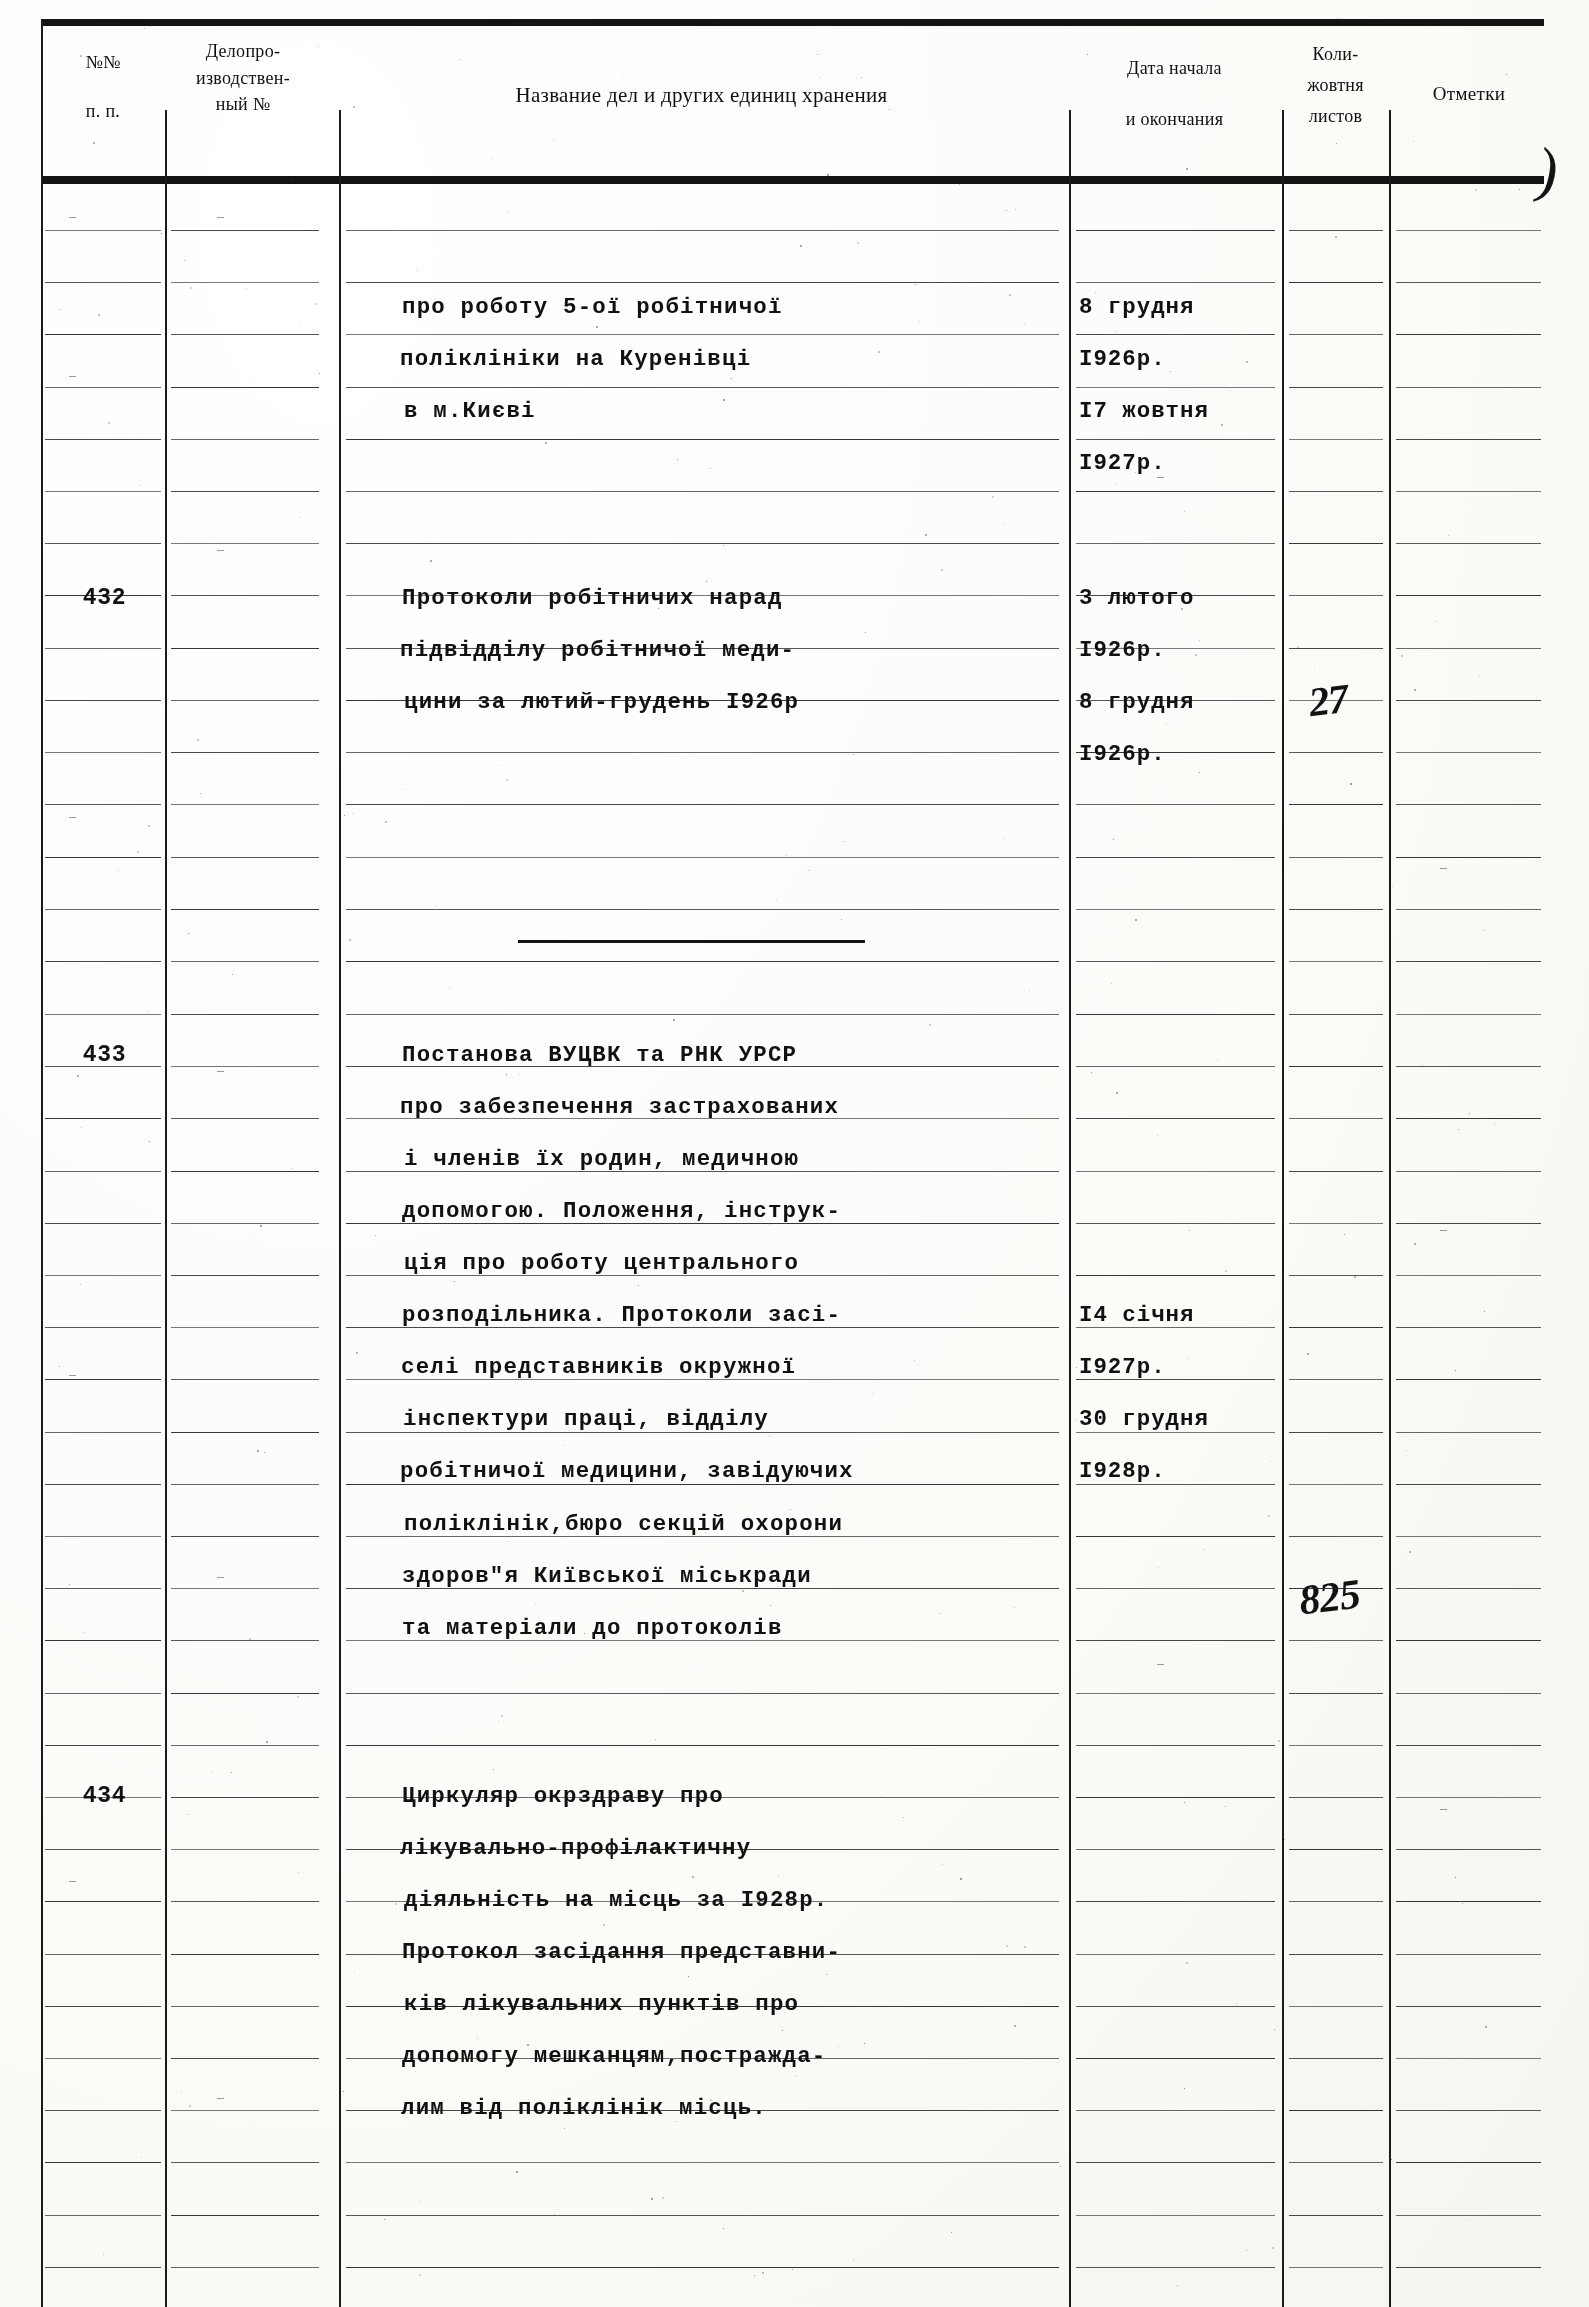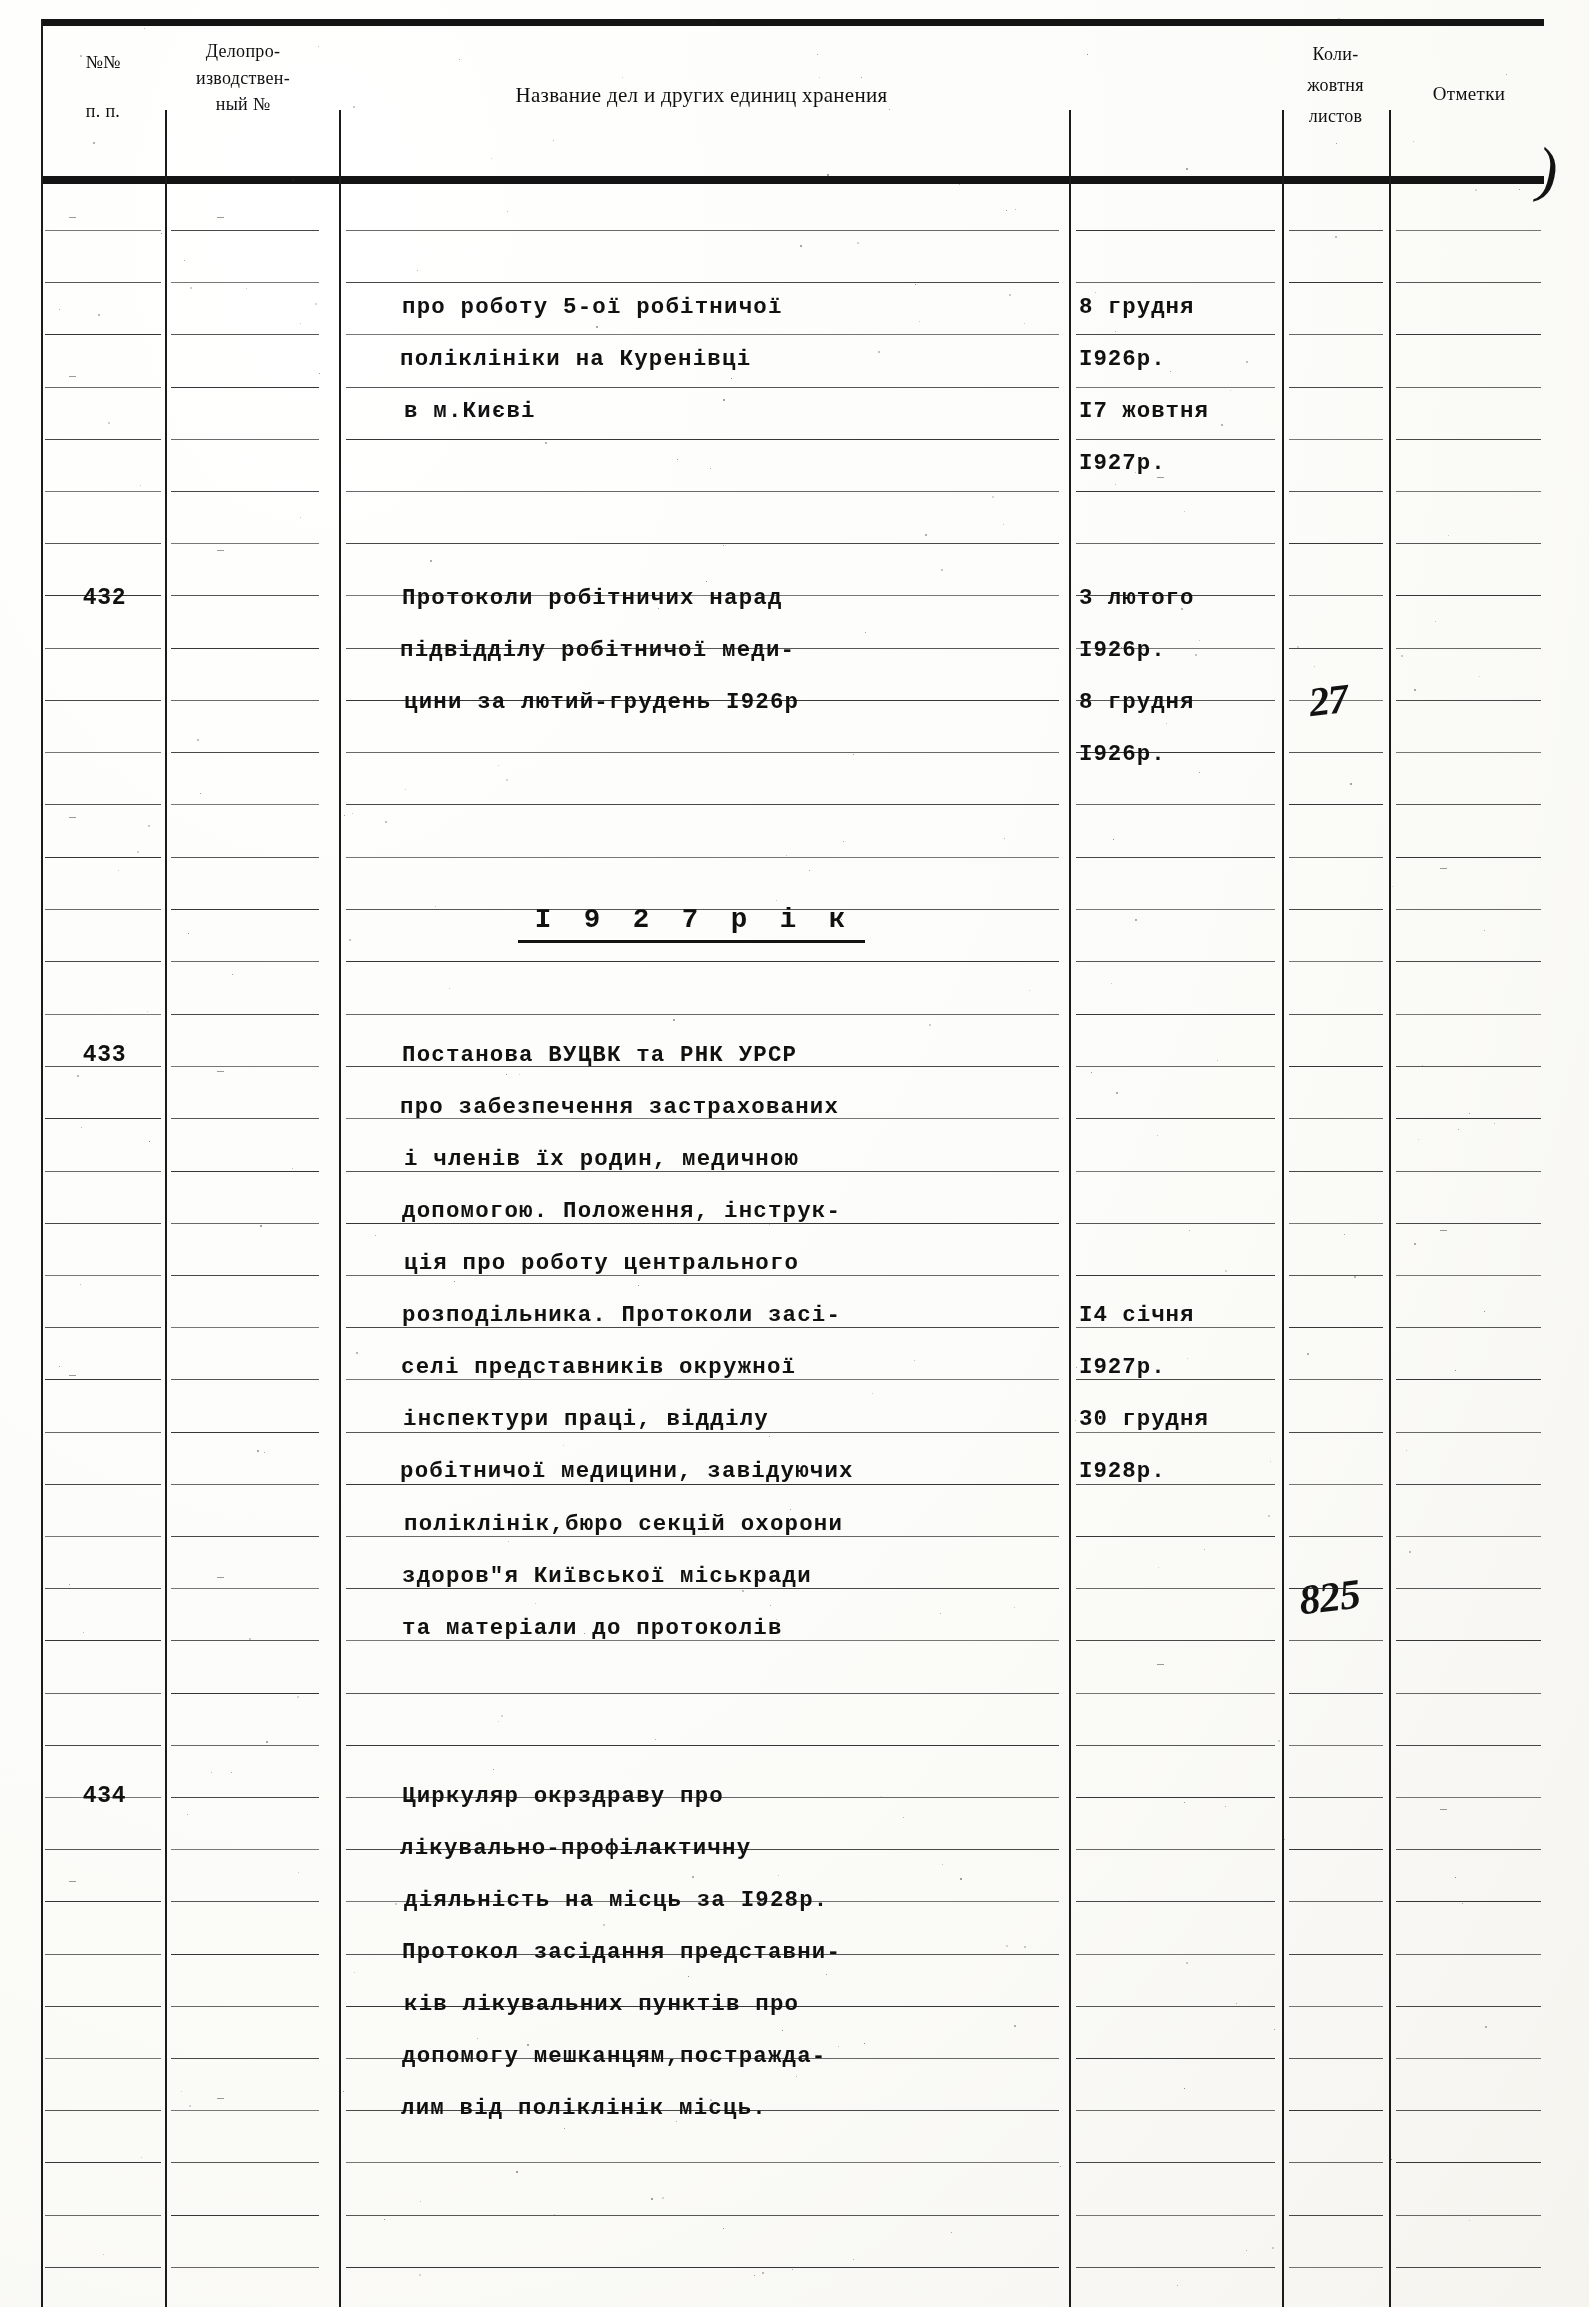--- a/index.html
+++ b/index.html
@@ -123,30 +123,33 @@
   </div>
 
   <div class="hdr" id="hdr-office">
     <span>Делопро-</span><br>
     <span>изводствен-</span><br>
     <span>ный №</span>
   </div>
 
   <div class="hdr" id="hdr-title">Название дел и других единиц хранения</div>
 
+  <div class="hdr" id="hdr-date">
+    <span>Дата начала</span>
+    <span class="l2">и окончания</span>
+  </div>
 
   <div class="hdr" id="hdr-count">
     <span>Коли-</span>
     <span class="l2">жовтня</span>
     <span class="l3">листов</span>
   </div>
 
   <div class="hdr" id="hdr-marks">Отметки</div>
 
-  <div id="year-heading">I 9 2 7   р і к</div>
   <div id="year-underline"></div>
 
   <div class="hand" id="hand-27">27</div>
   <div class="hand" id="hand-825">825</div>
   <div id="corner-squiggle">)</div>
 
   <div id="layer-vrules">
       <div class="vrule" style="left: 41px; top: 19px; height: 2288px;"></div>
       <div class="vrule" style="left: 165px; top: 110px; height: 2197px;"></div>
       <div class="vrule" style="left: 339px; top: 110px; height: 2197px;"></div>

